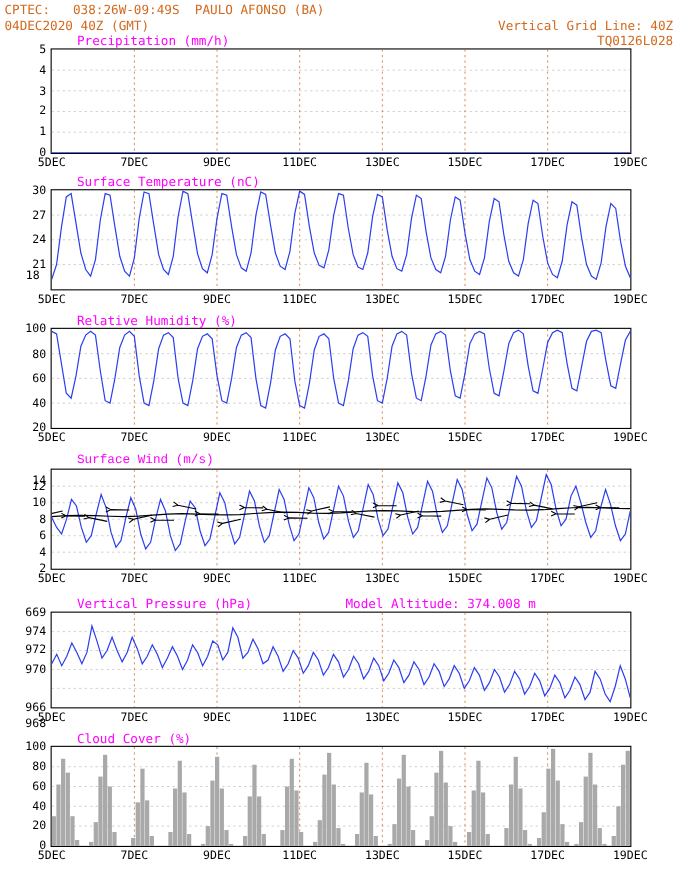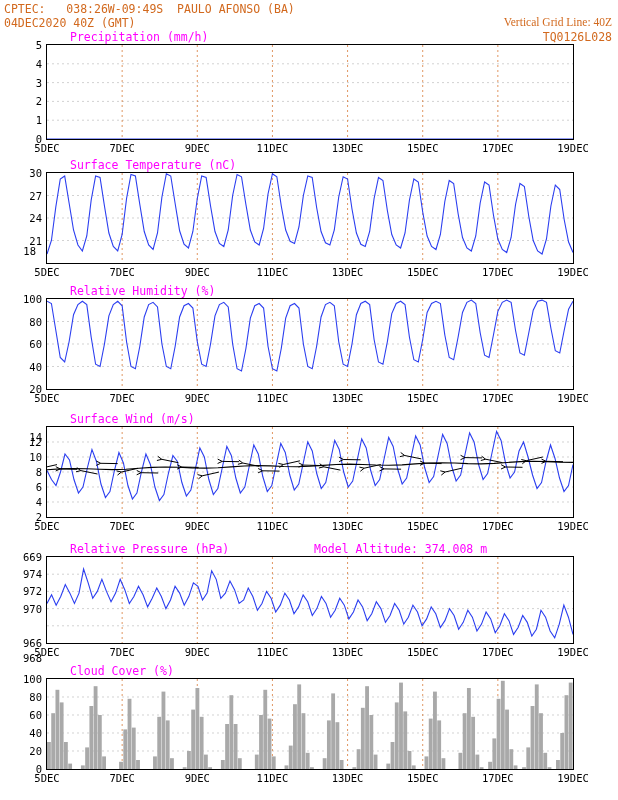--- a/index.html
+++ b/index.html
@@ -2,21 +2,21 @@
 <html><head>
 <meta charset="utf-8">
 <style>
   html,body{margin:0;padding:0;background:#ffffff;}
   body{width:618px;height:800px;font-family:"DejaVu Sans Mono","Liberation Mono",monospace;color:#000;}
   #root{position:relative;width:618px;height:800px;overflow:hidden;}
 
   .hdr{position:absolute;left:0;top:0;width:618px;color:#d2691e;font-size:11.5px;letter-spacing:0px;}
   .hdr .l1{position:absolute;left:4px;top:2px;white-space:pre;}
   .hdr .l2{position:absolute;left:4px;top:16px;white-space:pre;}
-  .hdr .r1{position:absolute;right:6px;top:16px;white-space:pre;font-family:Liberation Serif, serif;}
+  .hdr .r1{position:absolute;right:6px;top:16px;white-space:pre;}
   .hdr .r2{position:absolute;right:6px;top:30px;white-space:pre;}
 
   .panel{position:absolute;left:0;}
   .plot{position:absolute;border:1px solid #000;box-sizing:border-box;background:#fff;}
   .ptitle{position:absolute;color:#ff00ff;font-size:11.5px;white-space:pre;}
   .ptitle2{position:absolute;color:#ff00ff;font-size:11.5px;white-space:pre;padding-left:28px;}
 
   .ylab{position:absolute;right:0;font-size:10.5px;color:#000;text-align:right;transform:translateY(-50%);white-space:pre;}
   .xlab{position:absolute;font-size:10.5px;color:#000;transform:translateX(-50%);white-space:pre;}
 
@@ -127,21 +127,21 @@
         <div class="xlab" style="left: 47px; top: 392px;">5DEC</div>
         <div class="xlab" style="left: 122.143px; top: 392px;">7DEC</div>
         <div class="xlab" style="left: 197.286px; top: 392px;">9DEC</div>
         <div class="xlab" style="left: 272.429px; top: 392px;">11DEC</div>
         <div class="xlab" style="left: 347.571px; top: 392px;">13DEC</div>
         <div class="xlab" style="left: 422.714px; top: 392px;">15DEC</div>
         <div class="xlab" style="left: 497.857px; top: 392px;">17DEC</div>
         <div class="xlab" style="left: 573px; top: 392px;">19DEC</div>
       </div>
       <div class="panel" style="left: 0px; top: 0px;">
-        <div class="ptitle" style="left: 70px; top: 412px;">Surface Wind (m/s)</div>
+        <div class="ptitle" style="left: 70px; top: 412px; font-family: Liberation Mono, monospace;">Surface Wind (m/s)</div>
         <div class="plot" style="left: 46px; top: 426px; width: 528px; height: 92px;">
           <svg width="526" height="90" viewBox="0 0 526 90">
             <line x1="0" x2="526" y1="75" y2="75" class="gridh"></line>
             <line x1="0" x2="526" y1="60" y2="60" class="gridh"></line>
             <line x1="0" x2="526" y1="45" y2="45" class="gridh"></line>
             <line x1="0" x2="526" y1="30" y2="30" class="gridh"></line>
             <line x1="0" x2="526" y1="15" y2="15" class="gridh"></line>
             <line x1="75.14285714285714" x2="75.14285714285714" y1="0" y2="90" class="gridv"></line>
             <line x1="150.28571428571428" x2="150.28571428571428" y1="0" y2="90" class="gridv"></line>
             <line x1="225.42857142857142" x2="225.42857142857142" y1="0" y2="90" class="gridv"></line>
@@ -188,21 +188,21 @@
         <div class="xlab" style="left: 47px; top: 520px;">5DEC</div>
         <div class="xlab" style="left: 122.143px; top: 520px;">7DEC</div>
         <div class="xlab" style="left: 197.286px; top: 520px;">9DEC</div>
         <div class="xlab" style="left: 272.429px; top: 520px;">11DEC</div>
         <div class="xlab" style="left: 347.571px; top: 520px;">13DEC</div>
         <div class="xlab" style="left: 422.714px; top: 520px;">15DEC</div>
         <div class="xlab" style="left: 497.857px; top: 520px;">17DEC</div>
         <div class="xlab" style="left: 573px; top: 520px;">19DEC</div>
       </div>
       <div class="panel" style="left: 0px; top: 0px;">
-        <div class="ptitle" style="left: 70px; top: 542px;">Relative Pressure (hPa)</div>
+        <div class="ptitle" style="left: 70px; top: 542px;">Vertical Pressure (hPa)</div>
         <div class="ptitle2" style="left: 286px; top: 542px;">Model Altitude: 374.008 m</div>
         <div class="plot" style="left: 46px; top: 556px; width: 528px; height: 88px;">
           <svg width="526" height="86" viewBox="0 0 526 86">
             <line x1="0" x2="526" y1="68.8" y2="68.8" class="gridh"></line>
             <line x1="0" x2="526" y1="51.6" y2="51.6" class="gridh"></line>
             <line x1="0" x2="526" y1="34.4" y2="34.4" class="gridh"></line>
             <line x1="0" x2="526" y1="17.200000000000003" y2="17.200000000000003" class="gridh"></line>
             <line x1="75.14285714285714" x2="75.14285714285714" y1="0" y2="86" class="gridv"></line>
             <line x1="150.28571428571428" x2="150.28571428571428" y1="0" y2="86" class="gridv"></line>
             <line x1="225.42857142857142" x2="225.42857142857142" y1="0" y2="86" class="gridv"></line>

